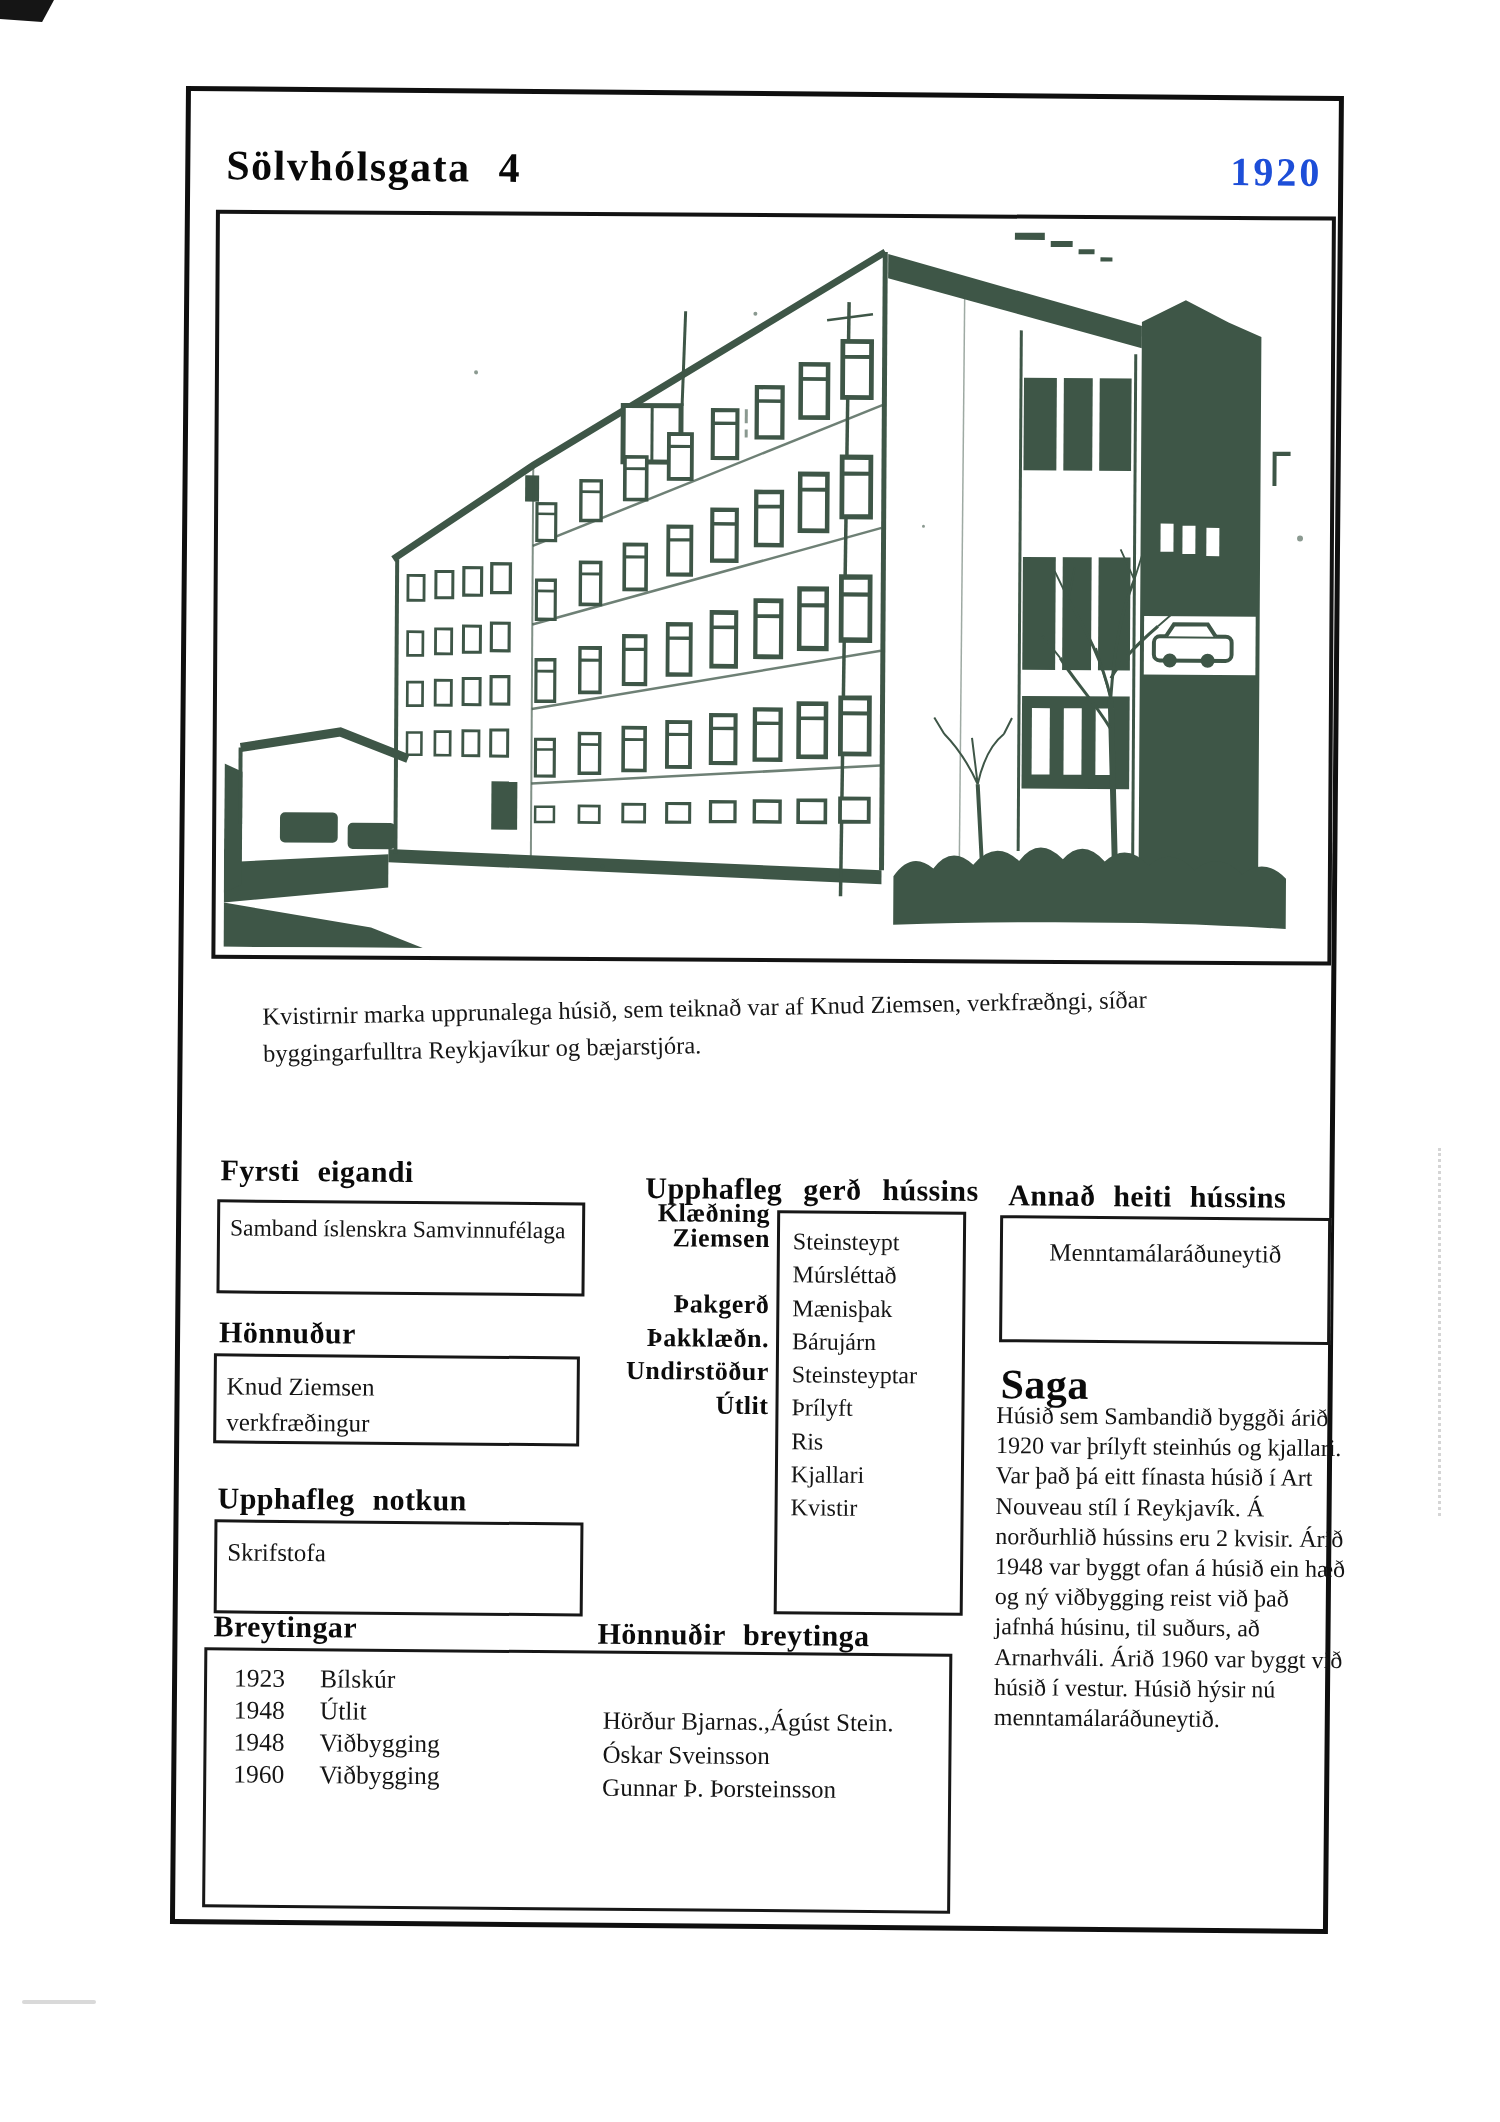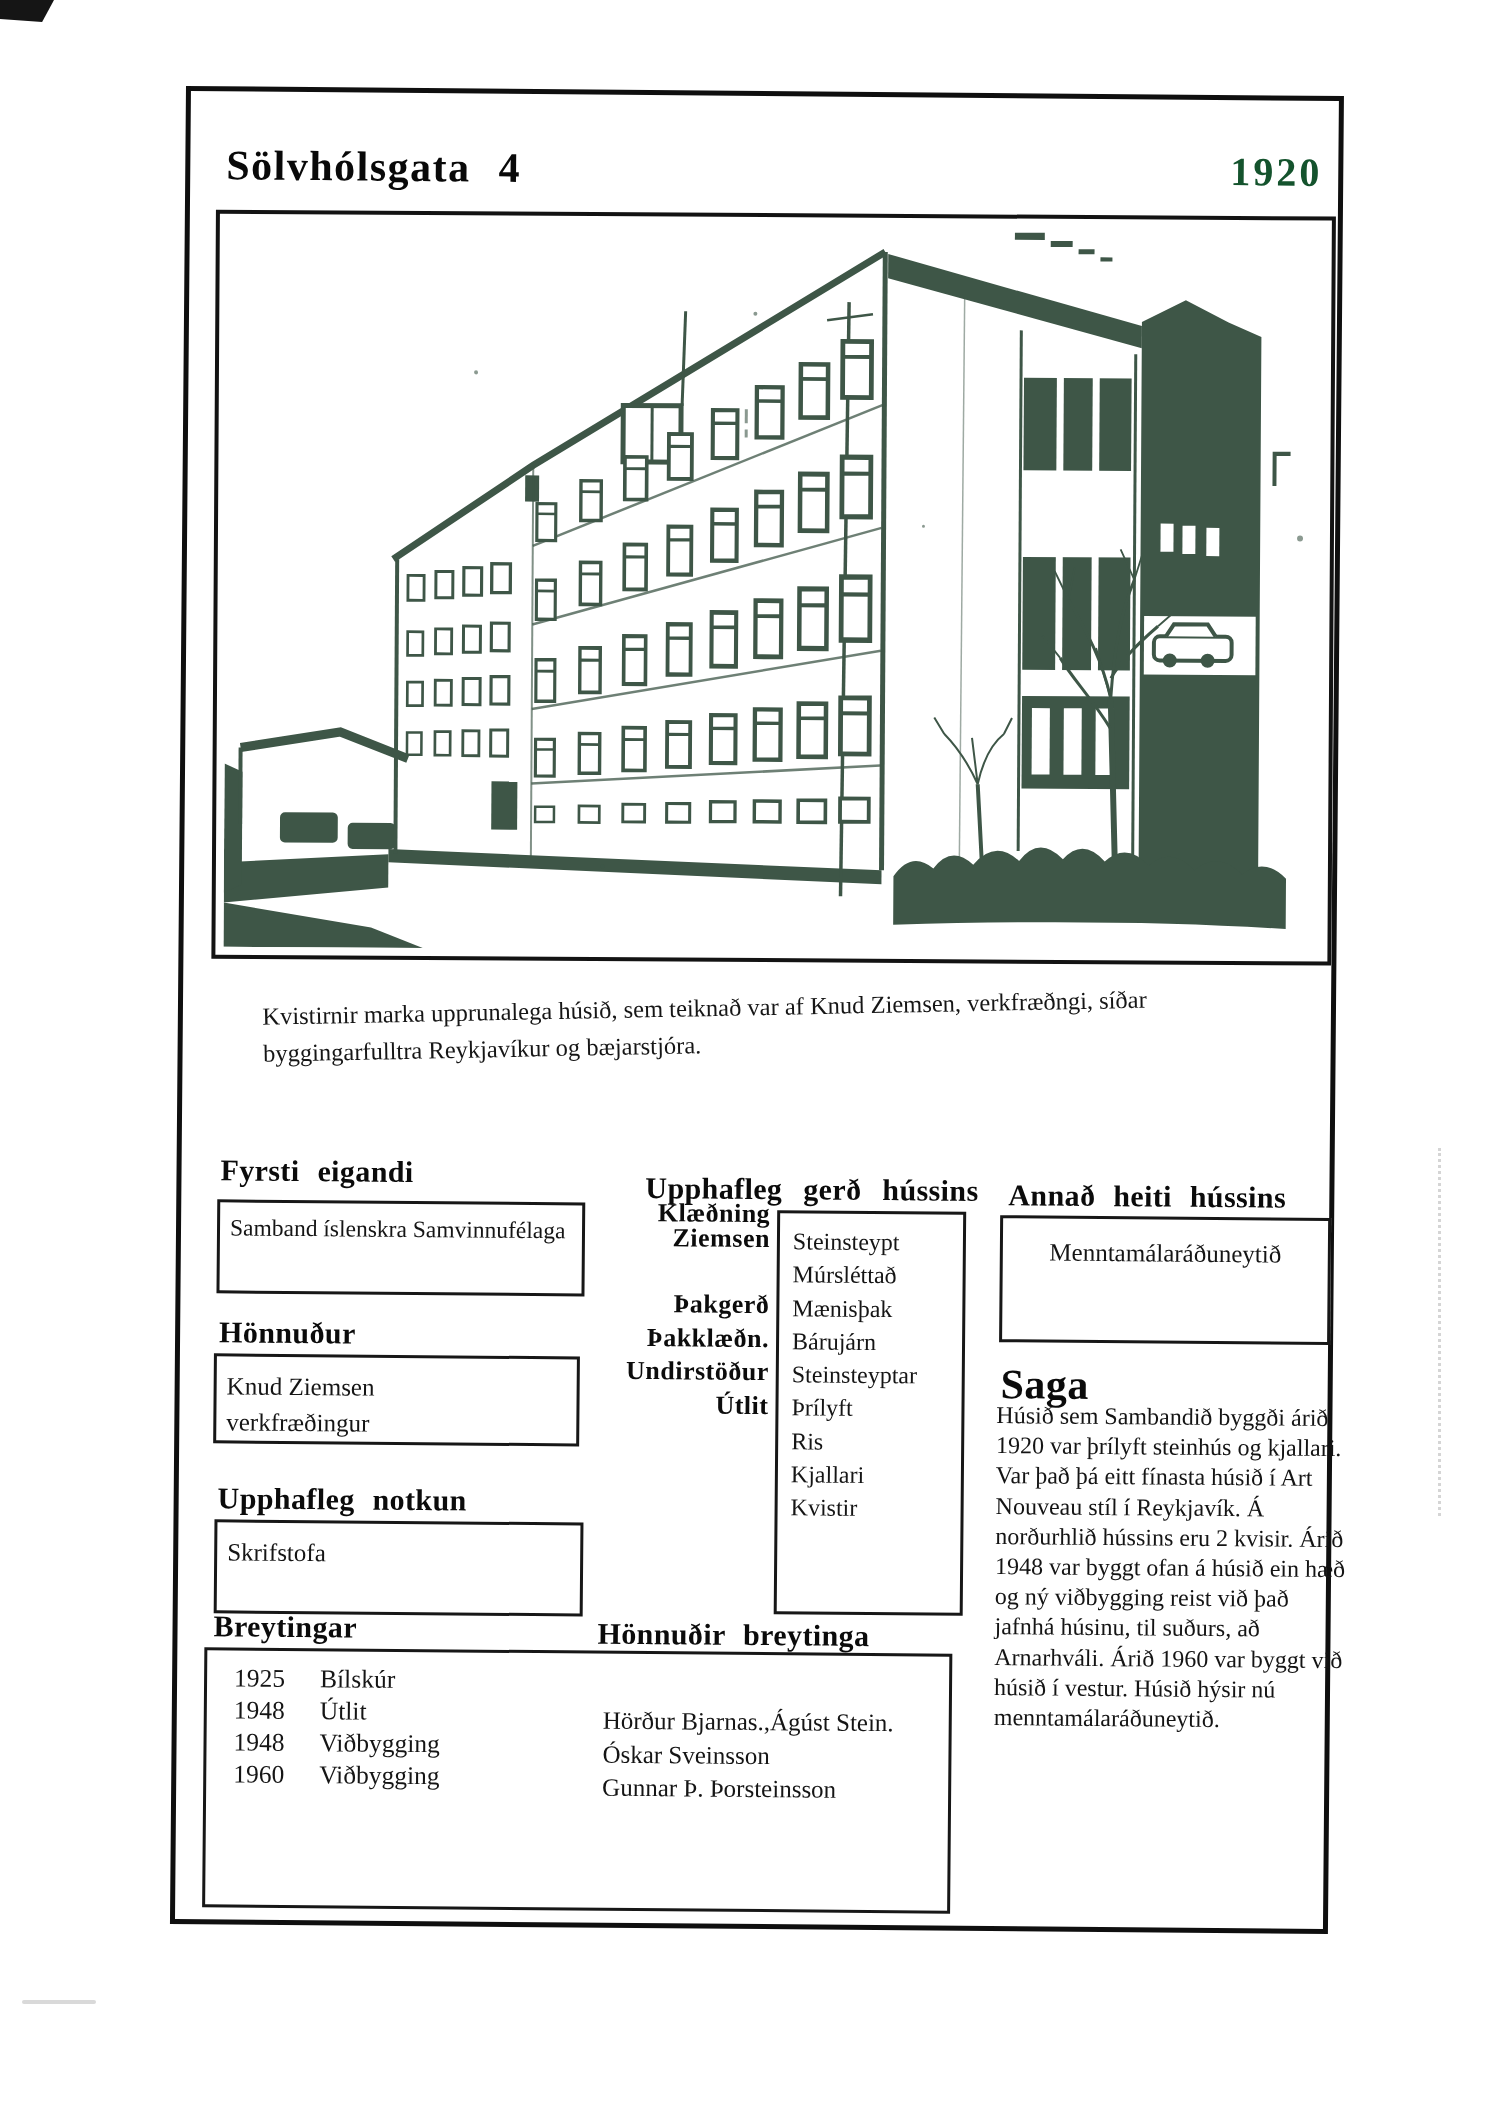--- a/index.html
+++ b/index.html
@@ -3,21 +3,21 @@
 <meta charset="utf-8">
 <style>
   html,body{margin:0;padding:0}
   body{width:1500px;height:2122px;position:relative;background:#ffffff;overflow:hidden;
        font-family:"Liberation Serif",serif;color:#151515}
   .doc{position:absolute;left:186px;top:86px;width:1148px;height:1828px;
        border:5px solid #0f0f0f;background:#fff;transform:rotate(.5deg);transform-origin:0 0}
   .title{position:absolute;left:36px;top:50px;font:bold 42px "Liberation Serif",serif;
          color:#090909;letter-spacing:1.5px;word-spacing:16px;white-space:nowrap}
   .year{position:absolute;left:1040px;top:48px;font:bold 40px "Liberation Serif",serif;
-        color:#14532d;letter-spacing:3px}
+        color:#1d4ed8;letter-spacing:3px}
   .photo{position:absolute;left:27px;top:117px;width:1112px;height:741px;
          border:4px solid #131313;background:#fff;transform:rotate(-.15deg)}
   .photo svg{position:absolute;left:8px;top:6px;width:1096px;height:727px}
   .caption{position:absolute;left:79px;top:906px;width:1048px;
            font:24.5px/37px "Liberation Serif",serif;color:#161616;transform:rotate(-1.6deg);transform-origin:0 0}
   .h{position:absolute;font:bold 30px "Liberation Serif",serif;color:#0b0b0b;
      word-spacing:10px;letter-spacing:.4px;white-space:nowrap}
   .bx{position:absolute;border:3px solid #171717;background:#fff}
   .bx .t{font:23.5px/1.3 "Liberation Serif",serif;color:#151515;padding:10px 8px 0 10px;white-space:nowrap}
   .bx .t2{font:25px/36px "Liberation Serif",serif;color:#151515;padding:12px 8px 0 10px;white-space:nowrap}
@@ -231,21 +231,21 @@
   </div>
 
   <div class="h" style="left:39px;top:1390px">Upphafleg notkun</div>
   <div class="bx" style="left:36px;top:1428px;width:363px;height:88px">
     <div class="t2">Skrifstofa</div>
   </div>
 
   <div class="h" style="left:36px;top:1518px">Breytingar</div>
   <div class="bx" style="left:27px;top:1556px;width:742px;height:254px"></div>
 
-  <div class="chrow" style="top:1572px"><span class="yr">1925</span><span>Bílskúr</span></div>
+  <div class="chrow" style="top:1572px"><span class="yr">1923</span><span>Bílskúr</span></div>
   <div class="chrow" style="top:1604px"><span class="yr">1948</span><span>Útlit</span></div>
   <div class="chrow" style="top:1636px"><span class="yr">1948</span><span>Viðbygging</span></div>
   <div class="chrow" style="top:1668px"><span class="yr">1960</span><span>Viðbygging</span></div>
 
   <div class="h" style="left:464px;top:1076px;word-spacing:13px">Upphafleg gerð hússins</div>
   <div class="flabel" style="top:1128px">Ziemsen</div>
   <div class="flabel" style="top:1103px">Klæðning</div>
   <div class="flabel" style="top:1194px">Þakgerð</div>
   <div class="flabel" style="top:1228px">Þakklæðn.</div>
   <div class="flabel" style="top:1261px">Undirstöður</div>

